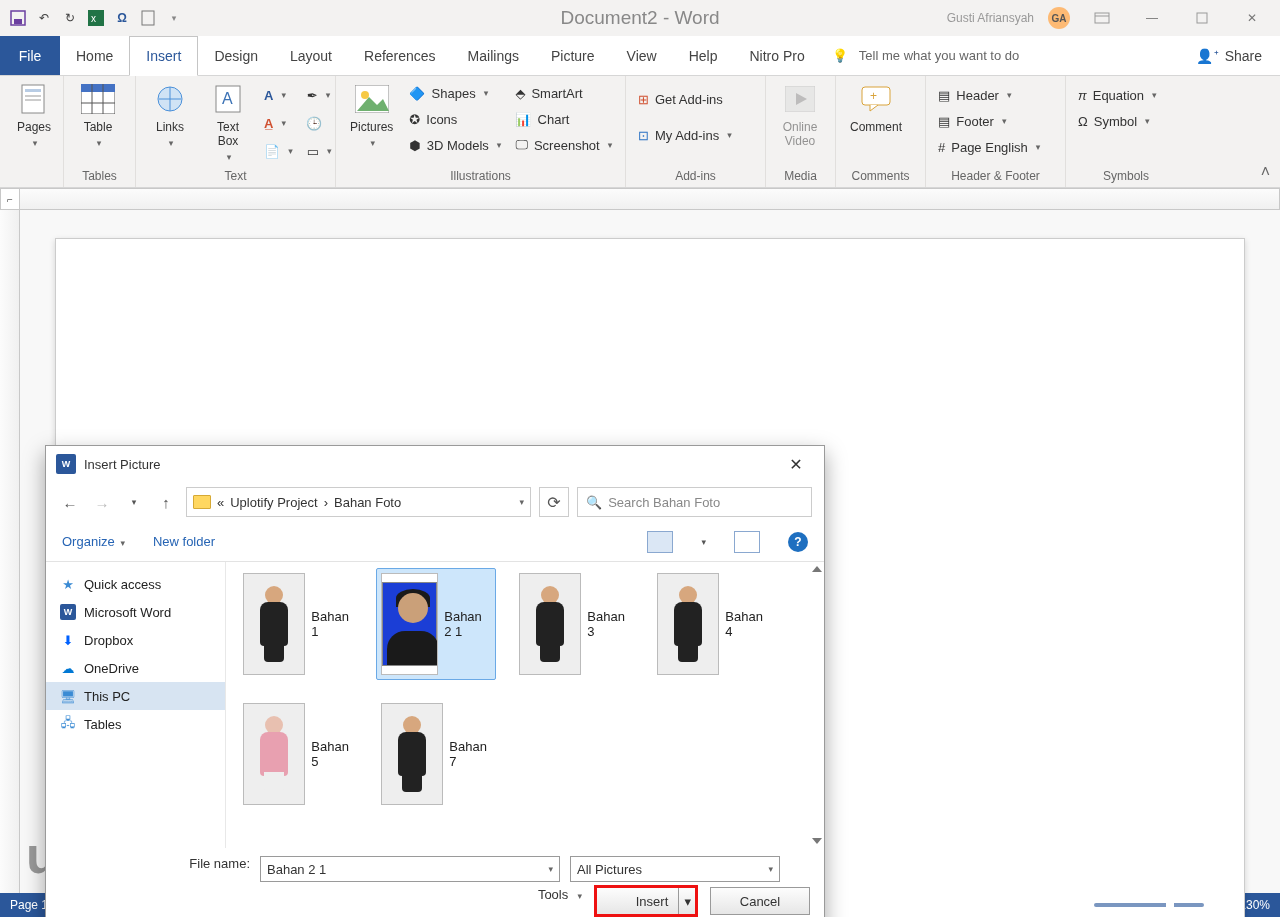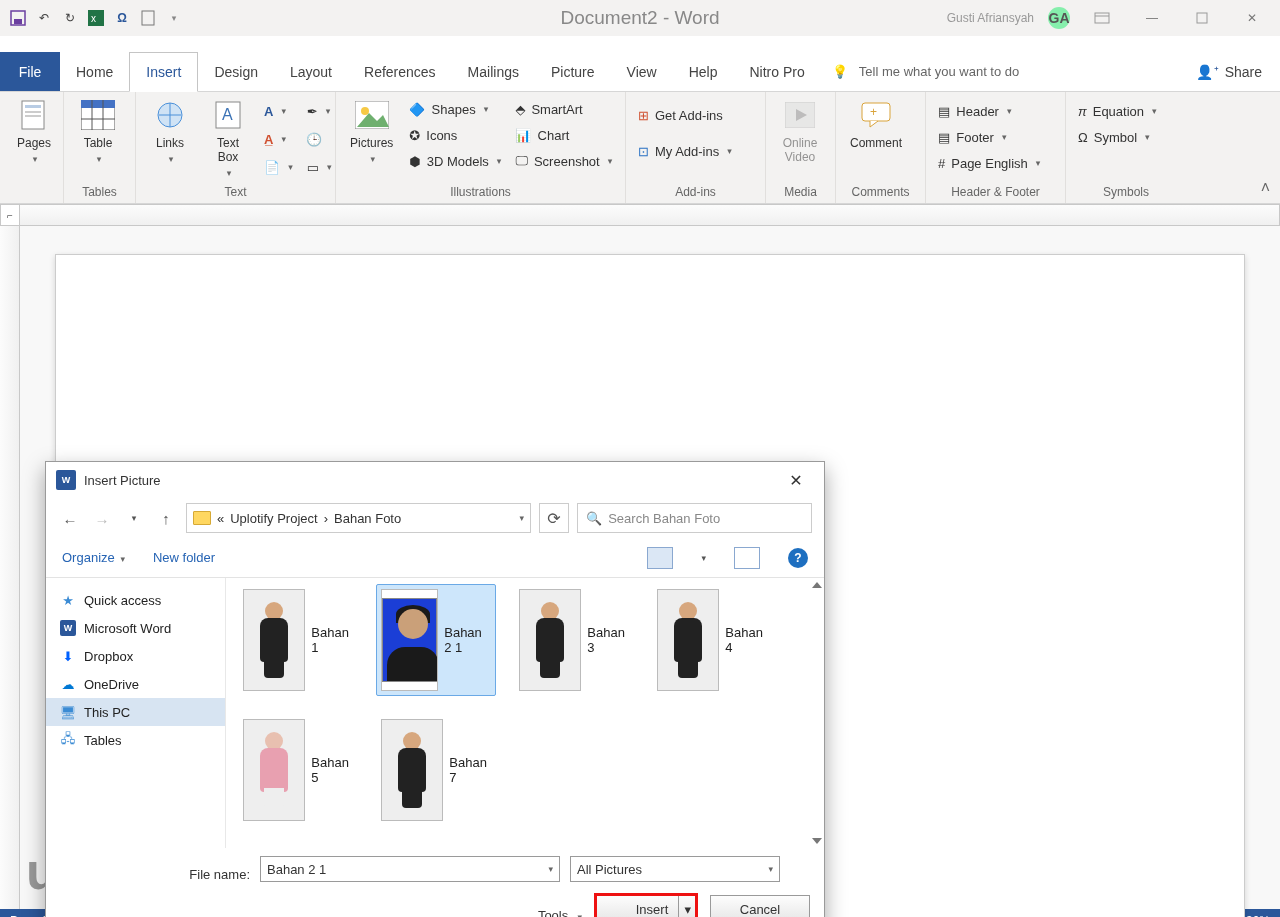--- a/index.html
+++ b/index.html
@@ -4,25 +4,25 @@
 <style>
 * { box-sizing: border-box; margin: 0; padding: 0; font-family: "Segoe UI", Tahoma, sans-serif; }
 html, body { width: 1280px; height: 917px; overflow: hidden; background: #fff; }
 
 
 .titlebar { height: 36px; background: #f3f2f1; display: flex; align-items: center; font-size: 12px; color: #666; position: relative; }
 .qat { display: flex; align-items: center; gap: 10px; padding-left: 10px; }
 .qat .ic { width: 16px; height: 16px; display:flex; align-items:center; justify-content:center; color:#404040; }
 .title-center { position:absolute; left:50%; transform:translateX(-50%); color:#888; font-size:19px; }
 .title-right { position:absolute; right:0; display:flex; align-items:center; gap:14px; padding-right:10px; }
-.avatar { width:22px; height:22px; border-radius:50%; background:#86efac; color:#555; font-size:14px; display:flex; align-items:center; justify-content:center; font-weight:600; }
+.avatar { width:22px; height:22px; border-radius:50%; background:#fdba74; color:#555; font-size:10px; display:flex; align-items:center; justify-content:center; font-weight:600; }
 .winbtn { width:36px; height:28px; display:flex; align-items:center; justify-content:center; color:#777; }
 
 
-.ribbon-tabs { height: 40px; display:flex; align-items:stretch; border-bottom:1px solid #d6d6d6; font-size:14px;margin-top:16px; }
+.ribbon-tabs { height: 40px; display:flex; align-items:stretch; border-bottom:1px solid #d6d6d6; font-size:14px; }
 .filetab { background:#2b579a; color:#fff; width:60px; display:flex; align-items:center; justify-content:center; }
 .rtab { padding:0 16px; display:flex; align-items:center; color:#444; cursor:pointer; }
 .rtab.active { border:1px solid #c5c5c5; border-bottom:1px solid #fff; background:#fff; color:#2b579a; margin-bottom:-1px; }
 .tellme { flex:1; display:flex; align-items:center; gap:10px; color:#666; font-size:13px; padding-left:12px; }
 .share { display:flex; align-items:center; gap:6px; padding:0 18px; color:#444; }
 
 
 .ribbon { height:112px; background:#f3f2f1; border-bottom:1px solid #d6d6d6; display:flex; position:relative; }
 .group { border-right:1px solid #e1dfdd; display:flex; flex-direction:column; padding:4px 8px 0; }
 .group-body { flex:1; display:flex; align-items:flex-start; gap:6px; }
@@ -80,21 +80,21 @@
 .thumb { width:120px; display:flex; flex-direction:row; align-items:center; gap:6px; font-size:13px; color:#222; padding:4px; border:1px solid transparent; border-radius:2px; }
 .thumb.sel { background:#cde6fb; border-color:#6aa9e6; }
 .timg { width:72px; height:102px; background:#eee; border:1px solid #bbb; display:flex; align-items:center; justify-content:center; overflow:hidden; }
 .timg.sq { width:102px; height:72px; }
 .scrollind { position:absolute; right:2px; top:4px; width:10px; height:calc(100% - 8px); }
 .scrollind::before, .scrollind::after { content:""; position:absolute; left:0; width:0;height:0;border-left:5px solid transparent;border-right:5px solid transparent; }
 .scrollind::before { top:0; border-bottom:6px solid #777; }
 .scrollind::after { bottom:0; border-top:6px solid #777; }
 
 .dfooter { padding:8px 14px 14px; font-size:13px; color:#333; }
-.frow { display:flex; align-items:flex-end; gap:10px; margin-bottom:13px; }
+.frow { display:flex; align-items:flex-start; gap:10px; margin-bottom:5px; }
 .frow label { text-align:right; }
 .combo { height:26px; border:1px solid #9a9a9a; background:#fff; display:flex; align-items:center; justify-content:space-between; padding:0 6px; font-size:13px; }
 .btn { height:28px; border:1px solid #9a9a9a; background:linear-gradient(#fdfdfd,#e6e6e6); padding:0 20px; font-size:13px; display:flex; align-items:center; justify-content:center; }
 .btn.hl { outline:3px solid #e11; outline-offset:-1px; }
 .splitarrow { width:18px; border-left:1px solid #9a9a9a; height:100%; display:flex;align-items:center;justify-content:center; margin-left:10px; margin-right:-20px; }
 
 
 svg { display:block; }
 
 

